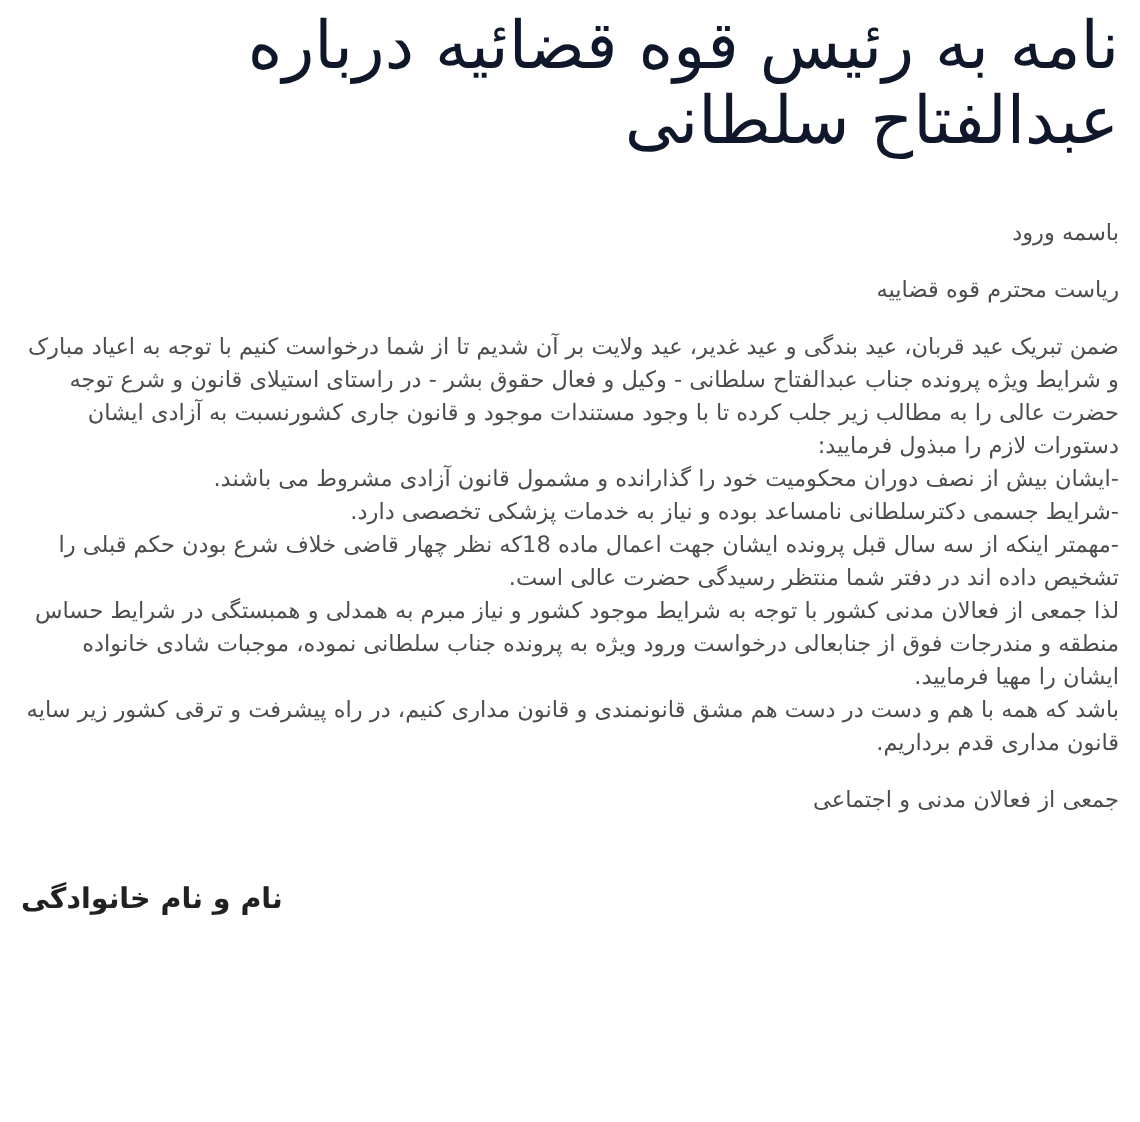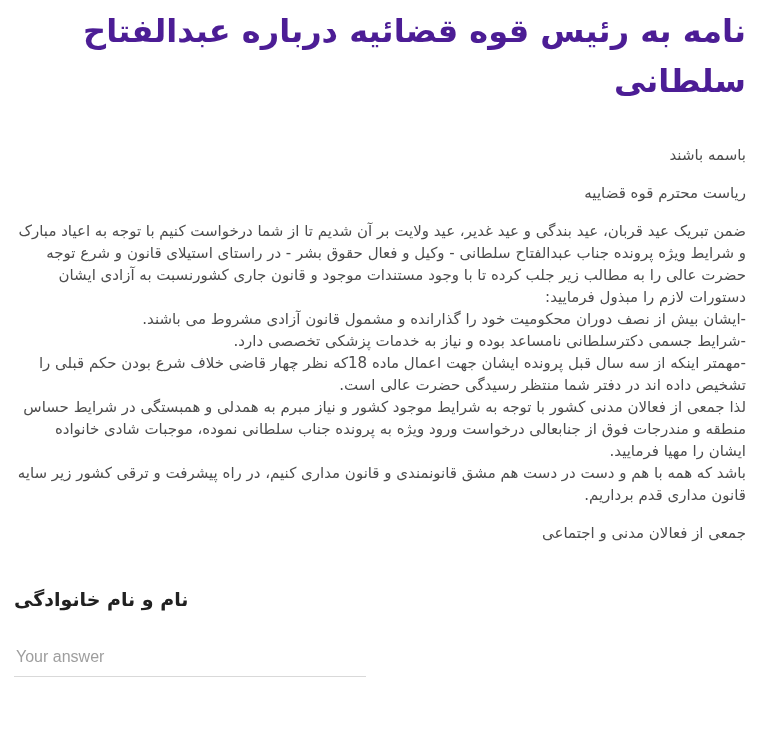--- a/index.html
+++ b/index.html
@@ -14,24 +14,24 @@
   }
   .page {
     width: 100%;
     height: 100%;
     padding: 6px 14px 0 14px;
     background: #ffffff;
   }
   .form-title {
     direction: rtl;
     text-align: right;
-    font-size: 32px;
+    font-size: 44px;
     line-height: 50px;
-    font-weight: 700;
-    color: #4c1d95;
+    font-weight: 400;
+    color: #0f172a;
     margin: 0 0 38px 0;
   }
   .form-description {
     direction: rtl;
     text-align: right;
     font-size: 15px;
     line-height: 22px;
     color: #4d4d4d;
   }
   .form-description p {
@@ -68,29 +68,28 @@
   }
 </style>
 </head>
 <body>
 
 <div class="page">
 
   <h1 class="form-title">نامه به رئیس قوه قضائیه درباره عبدالفتاح سلطانی</h1>
 
   <div class="form-description">
-    <p>باسمه باشند</p>
+    <p>باسمه ورود</p>
     <p>ریاست محترم قوه قضاییه</p>
     <p>ضمن تبریک عید قربان، عید بندگی و عید غدیر، عید ولایت بر آن شدیم تا از شما درخواست کنیم با توجه به اعیاد مبارک و شرایط ویژه پرونده جناب عبدالفتاح سلطانی - وکیل و فعال حقوق بشر - در راستای استیلای قانون و شرع توجه حضرت عالی را به مطالب زیر جلب کرده تا با وجود مستندات موجود و قانون جاری کشورنسبت به آزادی ایشان دستورات لازم را مبذول فرمایید:
 -ایشان بیش از نصف دوران محکومیت خود را گذارانده و مشمول قانون آزادی مشروط می باشند.
 -شرایط جسمی دکترسلطانی نامساعد بوده و نیاز به خدمات پزشکی تخصصی دارد.
 -مهمتر اینکه از سه سال قبل پرونده ایشان جهت اعمال ماده 18که نظر چهار قاضی خلاف شرع بودن حکم قبلی را تشخیص داده اند در دفتر شما منتظر رسیدگی حضرت عالی است.
 لذا جمعی از فعالان مدنی کشور با توجه به شرایط موجود کشور و نیاز مبرم به همدلی و همبستگی در شرایط حساس منطقه و مندرجات فوق از جنابعالی درخواست ورود ویژه به پرونده جناب سلطانی نموده، موجبات شادی خانواده ایشان را مهیا فرمایید.
 باشد که همه با هم و دست در دست هم مشق قانونمندی و قانون مداری کنیم، در راه پیشرفت و ترقی کشور زیر سایه قانون مداری قدم برداریم.</p>
     <p>جمعی از فعالان مدنی و اجتماعی</p>
   </div>
 
   <div class="question-block">
     <div class="question-label">نام و نام خانوادگی</div>
-    <input class="answer-input" type="text" placeholder="Your answer" style="">
   </div>
 
 </div>
 
 </body></html>

